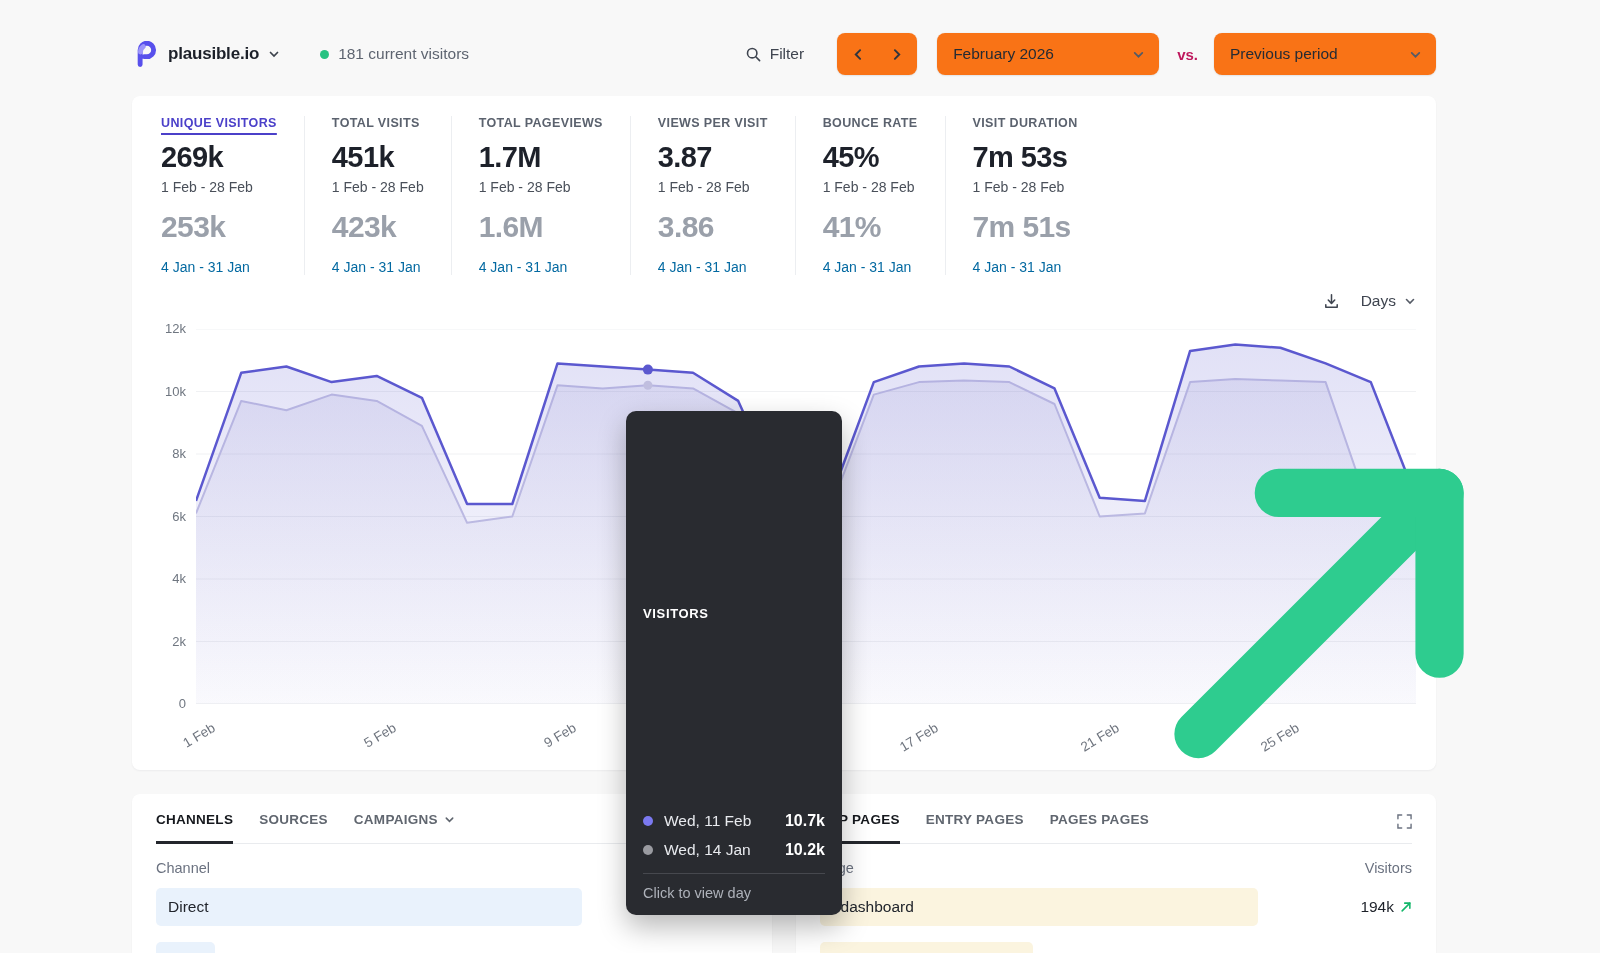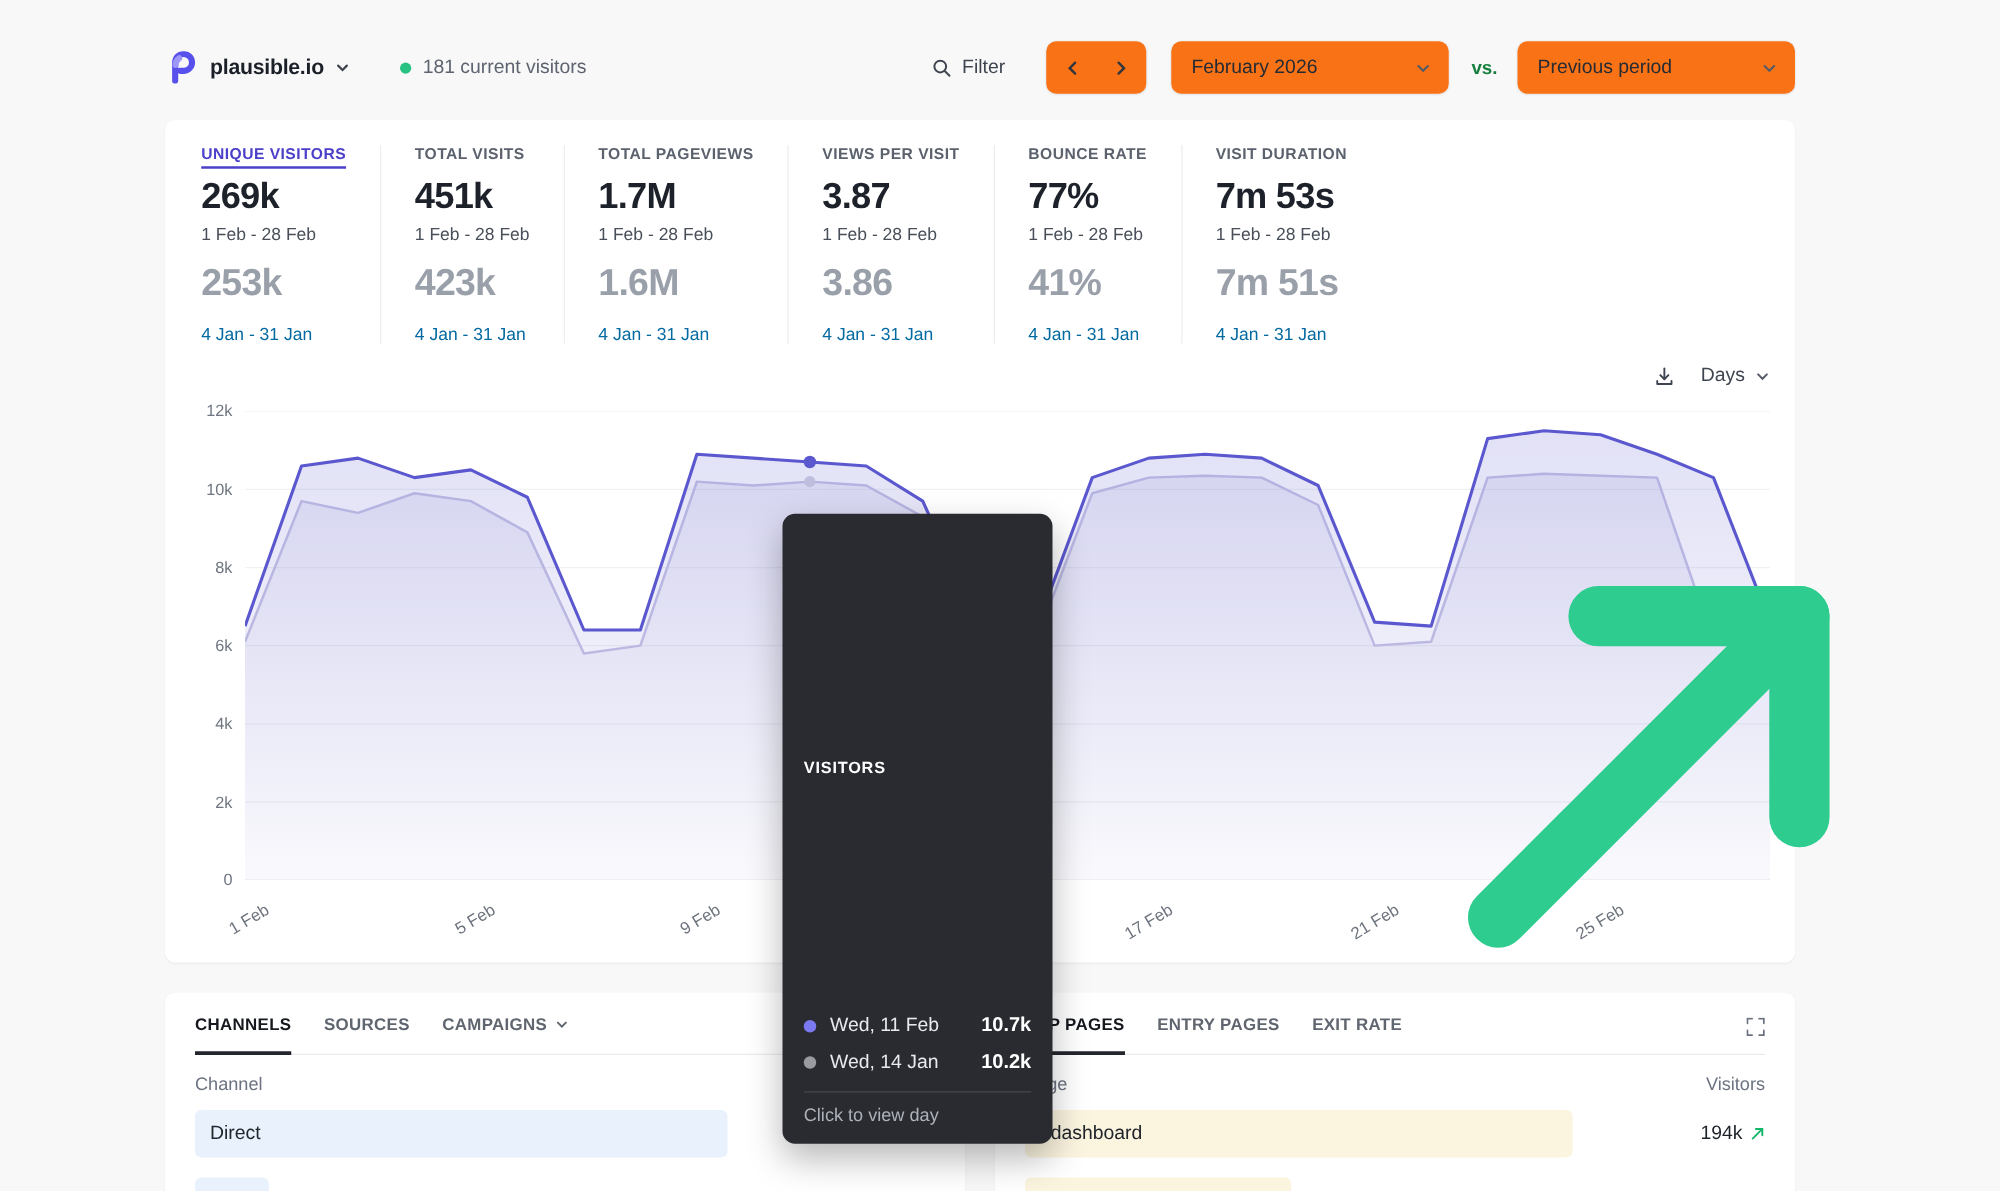--- a/index.html
+++ b/index.html
@@ -20,21 +20,21 @@
   .live { display:flex; align-items:center; margin-left:40px; font-size:15.5px; color:#5d6470; }
   .live-dot { width:9px; height:9px; border-radius:50%; background:#27c281; margin-right:9px; }
   .spacer { flex:1; }
   .filter-btn { display:flex; align-items:center; gap:8px; font-size:15.5px; color:#3f4550; cursor:pointer; }
   .nav-box { background:#f97316; border-radius:8px; height:42px; display:flex; align-items:center;
              box-shadow:0 1px 2px rgba(16,24,40,.07), 0 0 0 1px rgba(16,24,40,.02); }
   .arrows { width:80px; margin-left:33px; justify-content:space-evenly; }
   .arrow-btn { display:flex; align-items:center; justify-content:center; width:34px; height:34px; cursor:pointer; }
   .select { margin-left:20px; width:222px; padding:0 14px 0 16px; justify-content:space-between;
             font-size:15.5px; font-weight:500; color:#262b33; cursor:pointer; }
-  .vs { margin-left:18px; margin-right:0; font-size:15px; font-weight:600; color:#15803d; }
+  .vs { margin-left:18px; margin-right:0; font-size:15px; font-weight:600; color:#be185d; }
   .select.cmp { margin-left:16px; }
 
   
   .main-card { background:#fff; border-radius:8px; margin-top:21px; height:674px; padding:20px 20px 0;
                box-shadow:0 1px 2px rgba(16,24,40,.05); position:relative; }
 
   .stats { display:flex; padding-left:9px; }
   .stat { padding-right:27px; margin-right:27px; border-right:1px solid #eceef1; cursor:pointer; }
   .stat:last-child { border-right:none; }
   .stat-label { font-size:12.5px; font-weight:700; color:#5b626e; letter-spacing:.03em; white-space:nowrap; }
@@ -169,21 +169,21 @@
       </div>
       <div class="stat">
         <div class="stat-label">VIEWS PER VISIT</div>
         <div class="stat-value">3.87</div>
         <div class="stat-period">1 Feb - 28 Feb</div>
         <div class="stat-prev-value">3.86</div>
         <div class="stat-prev-period">4 Jan - 31 Jan</div>
       </div>
       <div class="stat">
         <div class="stat-label">BOUNCE RATE</div>
-        <div class="stat-value">77%</div>
+        <div class="stat-value">45%</div>
         <div class="stat-period">1 Feb - 28 Feb</div>
         <div class="stat-prev-value">41%</div>
         <div class="stat-prev-period">4 Jan - 31 Jan</div>
       </div>
       <div class="stat">
         <div class="stat-label">VISIT DURATION</div>
         <div class="stat-value">7m 53s</div>
         <div class="stat-period">1 Feb - 28 Feb</div>
         <div class="stat-prev-value">7m 51s</div>
         <div class="stat-prev-period">4 Jan - 31 Jan</div>
@@ -316,21 +316,21 @@
       </div>
       <div class="prow">
         <span class="prow-bar" style="width: 10%; background: rgb(233, 242, 252);"></span>
       </div>
     </div>
 
     <div class="panel">
       <div class="tabs">
         <span class="tab active">TOP PAGES</span>
         <span class="tab">ENTRY PAGES</span>
-        <span class="tab">EXIT RATE</span>
+        <span class="tab">PAGES PAGES</span>
         <span class="expand-btn">
           <svg width="15" height="15" viewBox="0 0 16 16" fill="none" stroke="#6b7280" stroke-width="1.5" stroke-linecap="round">
               <path d="M1 5 V1 H5"></path>
               <path d="M11 1 H15 V5"></path>
               <path d="M15 11 V15 H11"></path>
               <path d="M5 15 H1 V11"></path>
             </svg>
         </span>
       </div>
       <div class="cols">

